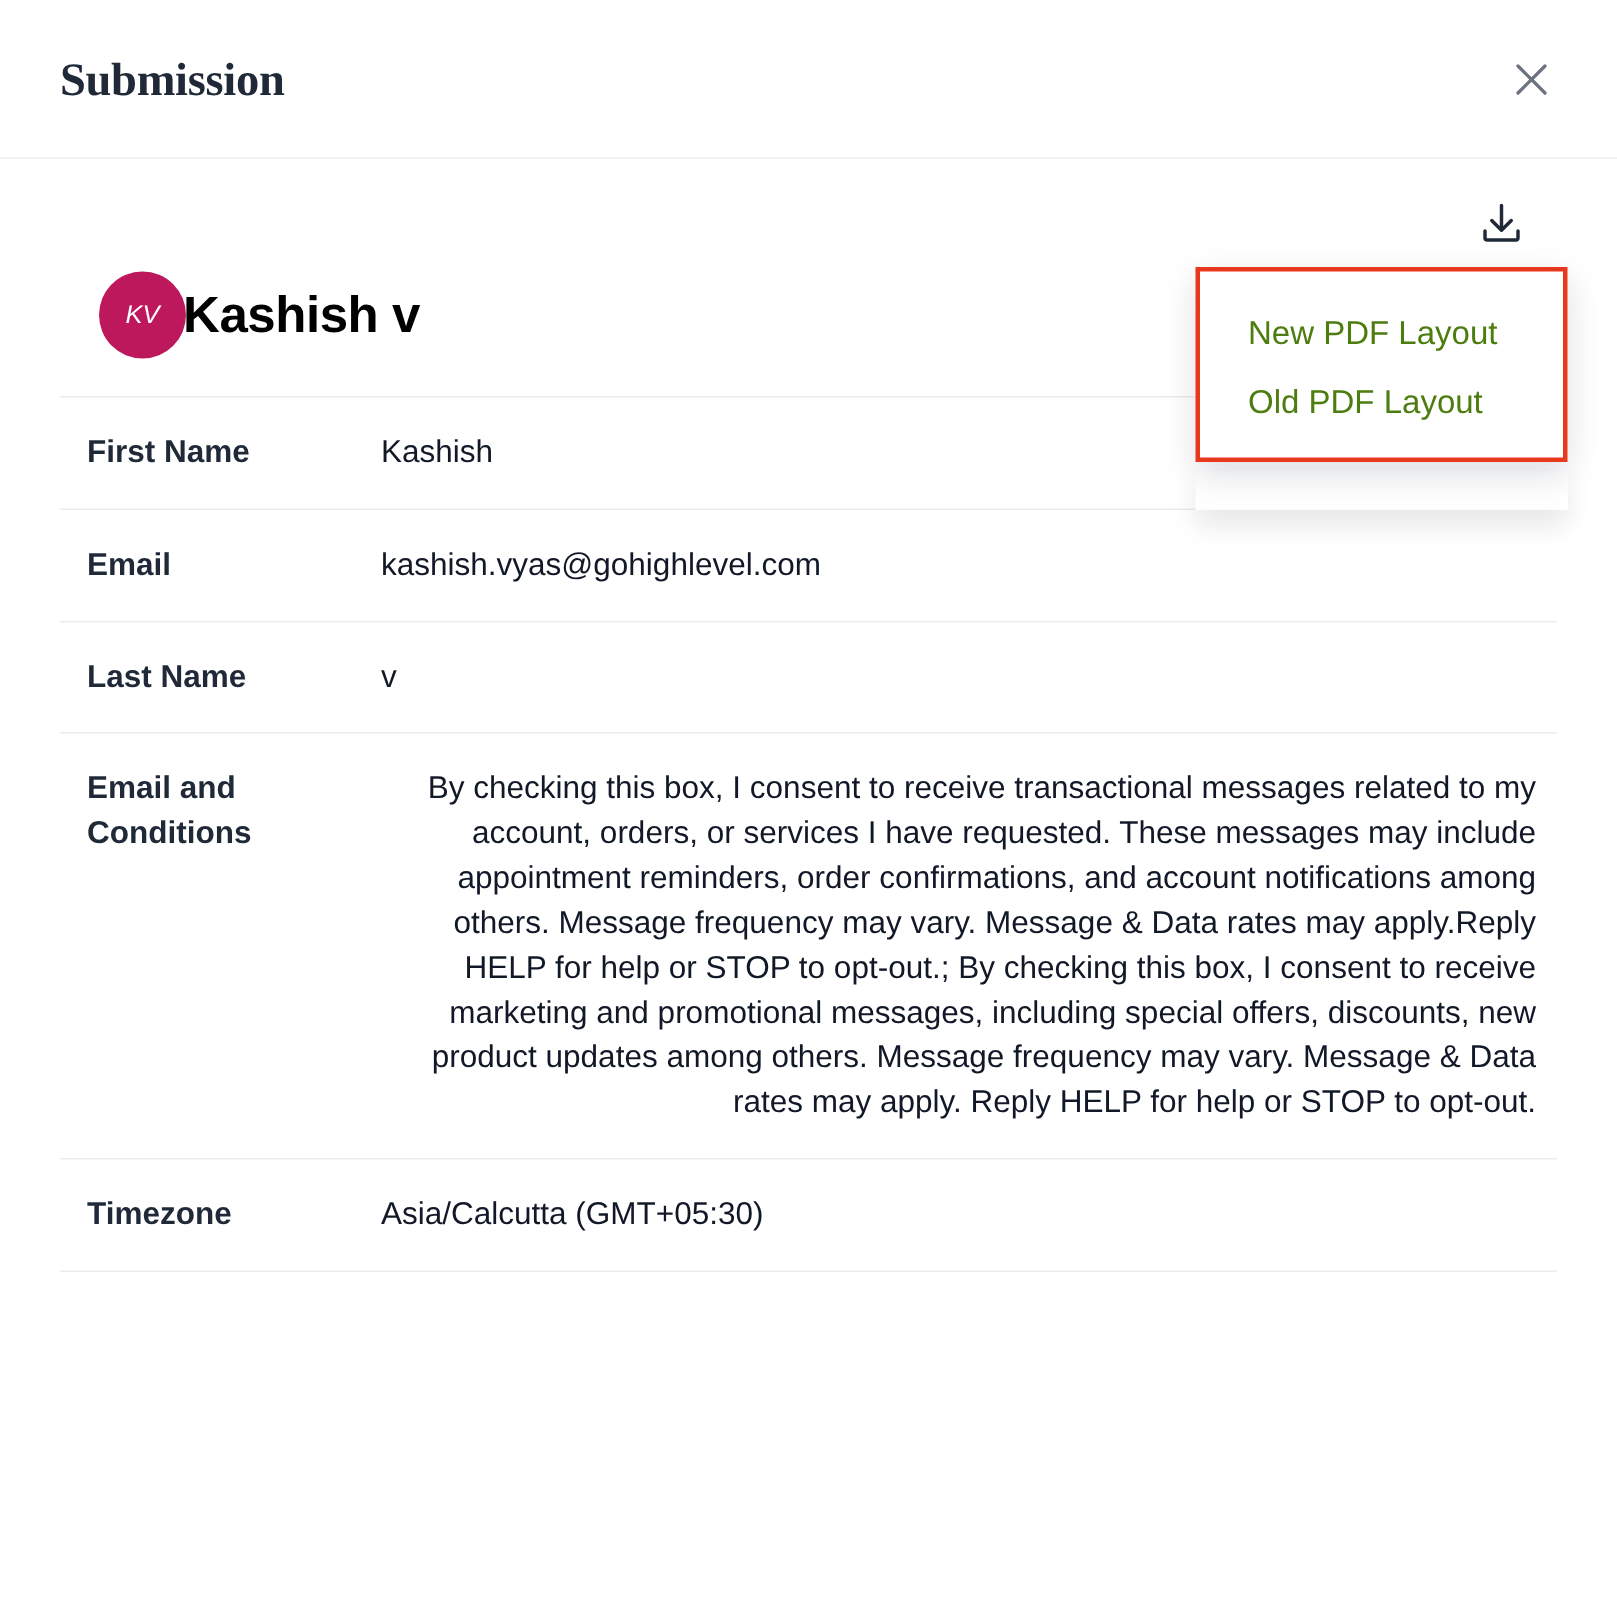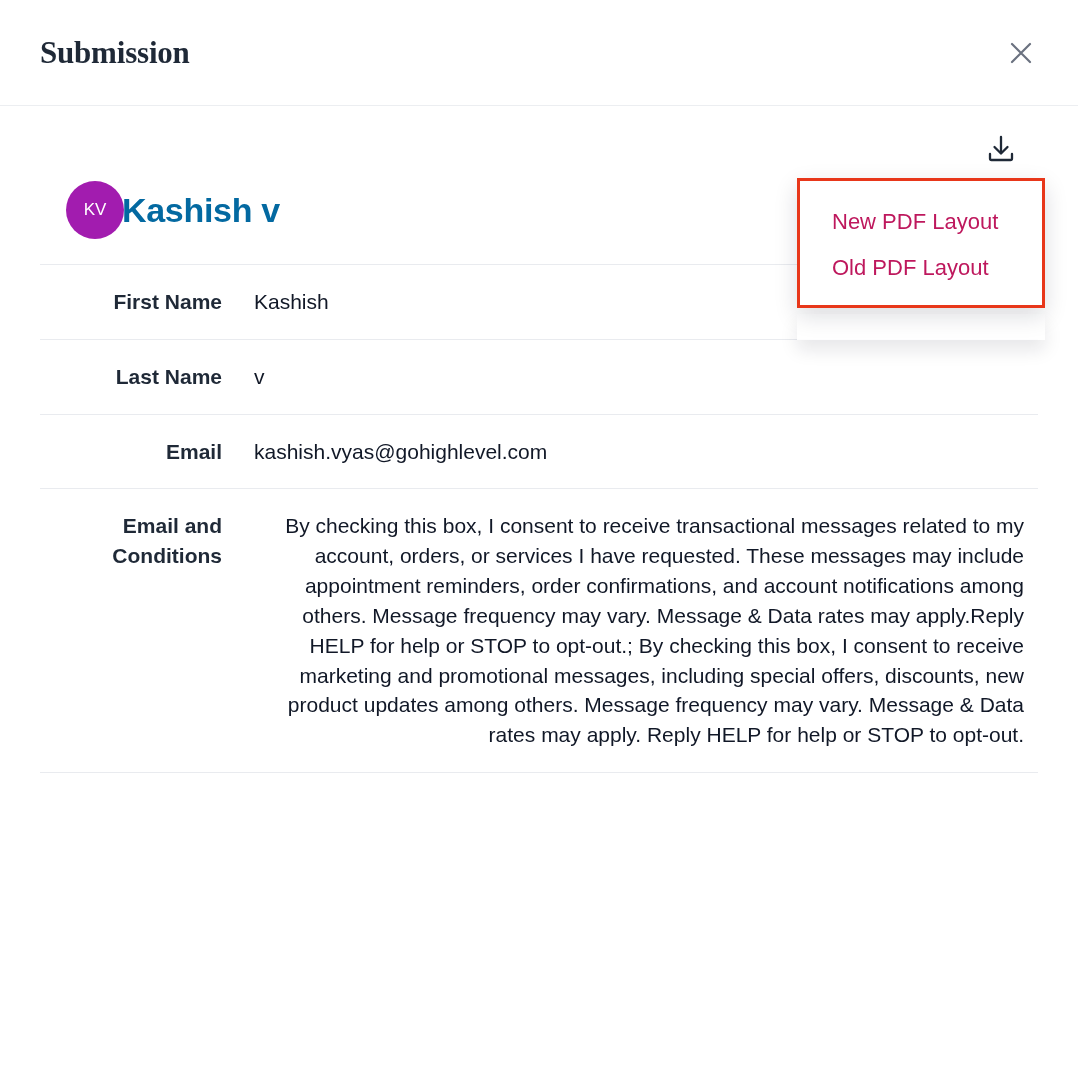--- a/index.html
+++ b/index.html
@@ -87,21 +87,21 @@
     top: 178px;
     width: 248px;
     background: #ffffff;
     border: 3px solid #e8371a;
     box-shadow: 0 8px 22px rgba(16, 24, 40, 0.14);
     z-index: 30;
     padding: 18px 0 14px 0;
   }
   .pdf-dropdown-item {
     font-size: 22px;
-    color: #be185d;
+    color: #4d7c0f;
     padding: 10px 0 10px 32px;
     cursor: pointer;
     white-space: nowrap;
   }
   .dropdown-shadow {
     position: absolute;
     left: 797px;
     top: 314px;
     width: 248px;
     height: 26px;
@@ -115,33 +115,34 @@
     display: flex;
     align-items: center;
     height: 76px;
     padding-left: 26px;
     position: relative;
   }
   .avatar {
     width: 58px;
     height: 58px;
     border-radius: 50%;
-    background: #a21caf;
+    background: #be185d;
     color: #ffffff;
     display: flex;
     align-items: center;
     justify-content: center;
     font-size: 17px;
     font-weight: 500;
     flex: none;
+    font-style: italic;
   }
   .contact-name {
     font-size: 34px;
     font-weight: 700;
-    color: #0369a1;
+    color: #000000;
     margin-left: -2px;
     letter-spacing: -0.3px;
   }
   .contact-date {
     position: absolute;
     right: 10px;
     top: 26px;
     font-size: 19px;
     color: #55637a;
     z-index: 5;
@@ -162,21 +163,20 @@
     padding: 22px 14px 22px 0;
     vertical-align: top;
     font-size: 21px;
     line-height: 1.42;
   }
   .fields-table td.label {
     width: 196px;
     padding-left: 18px;
     font-weight: 700;
     color: #1f2937;
-    text-align: right;
   }
   .fields-table td.value {
     color: #111827;
     padding-left: 18px;
     word-wrap: break-word;
   }
   .long-value { line-height: 1.9; text-align: right; }
 </style>
 </head>
 <body>
@@ -214,30 +214,34 @@
       <div class="contact-date">Ja</div>
     </div>
 
     <table class="fields-table">
       <tbody>
         <tr>
           <td class="label">First Name</td>
           <td class="value">Kashish</td>
         </tr>
         <tr>
+          <td class="label">Email</td>
+          <td class="value">kashish.vyas@gohighlevel.com</td>
+        </tr>
+        <tr>
           <td class="label">Last Name</td>
           <td class="value">v</td>
         </tr>
         <tr>
-          <td class="label">Email</td>
-          <td class="value">kashish.vyas@gohighlevel.com</td>
-        </tr>
-        <tr>
           <td class="label">Email and Conditions</td>
           <td class="value long-value">By checking this box, I consent to receive transactional messages related to my account, orders, or services I have requested. These messages may include appointment reminders, order confirmations, and account notifications among others. Message frequency may vary. Message &amp; Data rates may apply.Reply HELP for help or STOP to opt-out.; By checking this box, I consent to receive marketing and promotional messages, including special offers, discounts, new product updates among others. Message frequency may vary. Message &amp; Data rates may apply. Reply HELP for help or STOP to opt-out.</td>
+        </tr>
+        <tr>
+          <td class="label">Timezone</td>
+          <td class="value">Asia/Calcutta (GMT+05:30)</td>
         </tr>
       </tbody>
     </table>
 
   </div>
 
   <div class="dropdown-shadow"></div>
   <div class="pdf-dropdown">
     <div class="pdf-dropdown-item">New PDF Layout</div>
     <div class="pdf-dropdown-item">Old PDF Layout</div>

